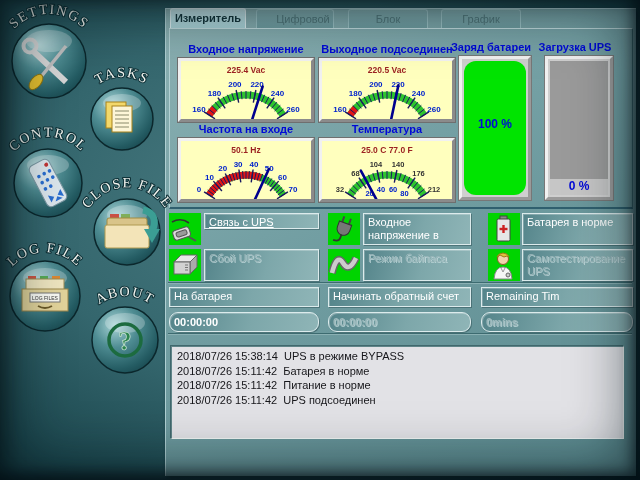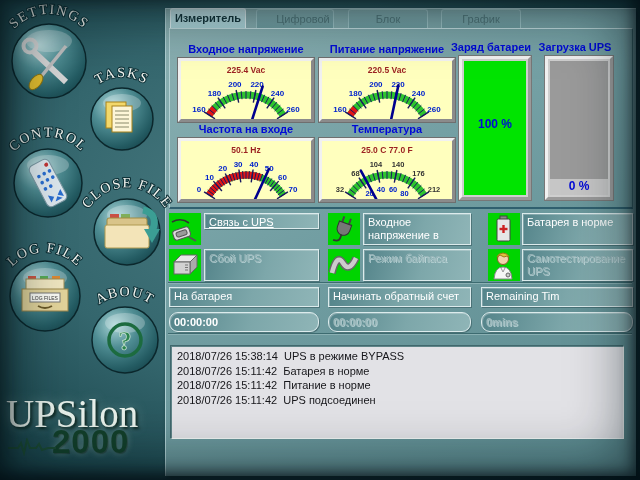--- a/index.html
+++ b/index.html
@@ -162,27 +162,20 @@
       <text class="curved-label"><textPath href="#arc5" startOffset="50%" text-anchor="middle">ABOUT</textPath></text>
       <circle cx="125" cy="340" r="33" fill="url(#sphG)" stroke="#0b272c" stroke-width="1.5"></circle>
       <ellipse cx="125" cy="323" rx="20" ry="10" fill="#ffffff" opacity="0.25"></ellipse>
       <g>
         <circle cx="125" cy="340" r="16" fill="none" stroke="#1c6b3f" stroke-width="3.5"></circle>
         <text x="125" y="350" text-anchor="middle" font-family="Liberation Serif,serif" font-size="27" font-weight="bold" fill="#2c854e" stroke="#cfe8d8" stroke-width="0.7">?</text>
       </g>
     </g>
   </svg>
 
-  <div id="logo">
-    <div class="logo-top">UPSilon</div>
-    <svg class="ecg" width="50" height="18">
-      <polyline points="0,10 10,10 13,5 16,15 19,2 22,10 28,10 31,6 34,12 40,10 48,10" fill="none" stroke="#1b4a33" stroke-width="2"></polyline>
-    </svg>
-    <div class="logo-bottom">2000</div>
-  </div>
 
   <div id="panel">
     <div id="tab-bar">
         <div class="tab active" style="left: 4px; width: 76px;">Измеритель</div>
         <div class="tab" style="left: 90px; width: 78px; padding-left: 16px;">Цифровой</div>
         <div class="tab" style="left: 182px; width: 80px;">Блок</div>
         <div class="tab" style="left: 275px; width: 80px;">График</div>
       </div>
     <div id="tab-page"></div>
     <div id="meters">
@@ -220,21 +213,21 @@
             <line x1="96.0" y1="57.8" x2="106.9" y2="50.8" stroke="#1a1a60" stroke-width="1.4"></line>
             <text x="18.0" y="50.5" text-anchor="middle" font-size="8" font-weight="bold" fill="#0022cc">160</text>
             <text x="33.5" y="34.7" text-anchor="middle" font-size="8" font-weight="bold" fill="#0022cc">180</text>
             <text x="53.9" y="26.1" text-anchor="middle" font-size="8" font-weight="bold" fill="#0022cc">200</text>
             <text x="76.1" y="26.1" text-anchor="middle" font-size="8" font-weight="bold" fill="#0022cc">220</text>
             <text x="96.5" y="34.7" text-anchor="middle" font-size="8" font-weight="bold" fill="#0022cc">240</text>
             <text x="112.0" y="50.5" text-anchor="middle" font-size="8" font-weight="bold" fill="#0022cc">260</text>
             <line x1="65" y1="78" x2="81.6" y2="25.6" stroke="#00008e" stroke-width="2.6" stroke-linecap="round"></line>
             <text x="65" y="12" text-anchor="middle" font-size="8.5" font-weight="bold" fill="#9c2222">225.4 Vac</text>
           </svg></div>
-        <div class="gauge-title" style="left: 153px; top: 34px; width: 136px;">Питание напряжение</div>
+        <div class="gauge-title" style="left: 153px; top: 34px; width: 136px;">Выходное подсоединен</div>
         <div class="gauge" style="left: 153px; top: 49px;"><svg width="130" height="58" viewBox="0 0 130 58">
             <rect width="130" height="58" fill="#ffffbe"></rect>
             <path d="M28.1,54.0 A44 44 0 0 1 101.9,54.0" stroke="#2ec32e" stroke-width="7" fill="none"></path>
             <path d="M28.1,54.0 A44 44 0 0 1 33.6,47.2" stroke="#e01616" stroke-width="7" fill="none"></path>
             <line x1="31.5" y1="56.2" x2="24.7" y2="51.9" stroke="#1a1a60" stroke-width="1"></line>
             <line x1="33.8" y1="53.0" x2="27.5" y2="48.0" stroke="#1a1a60" stroke-width="1"></line>
             <line x1="36.4" y1="50.0" x2="30.7" y2="44.4" stroke="#1a1a60" stroke-width="1"></line>
             <line x1="39.3" y1="47.3" x2="34.2" y2="41.2" stroke="#1a1a60" stroke-width="1"></line>
             <line x1="42.5" y1="44.9" x2="38.0" y2="38.3" stroke="#1a1a60" stroke-width="1"></line>
             <line x1="45.9" y1="42.8" x2="42.1" y2="35.8" stroke="#1a1a60" stroke-width="1"></line>
@@ -362,21 +355,21 @@
             <text x="33.5" y="34.7" text-anchor="middle" font-size="7.5" font-weight="bold" fill="#333333">68</text>
             <text x="53.9" y="26.1" text-anchor="middle" font-size="7.5" font-weight="bold" fill="#333333">104</text>
             <text x="76.1" y="26.1" text-anchor="middle" font-size="7.5" font-weight="bold" fill="#333333">140</text>
             <text x="96.5" y="34.7" text-anchor="middle" font-size="7.5" font-weight="bold" fill="#333333">176</text>
             <text x="112.0" y="50.5" text-anchor="middle" font-size="7.5" font-weight="bold" fill="#333333">212</text>
             <line x1="65" y1="78" x2="38.8" y2="29.7" stroke="#00008e" stroke-width="2.6" stroke-linecap="round"></line>
             <text x="65" y="12" text-anchor="middle" font-size="8.5" font-weight="bold" fill="#9c2222">25.0 C  77.0 F</text>
           </svg></div>
         <div class="bar-title" style="left: 281px; top: 32px; width: 88px;">Заряд батареи</div>
         <div class="bar" style="left: 293px; top: 47px; width: 62px; height: 134px;">
-          <div class="bar-inner" style="background: rgb(198, 198, 198);">
+          <div class="bar-inner" style="background: rgb(198, 198, 198); border-radius: 12px;">
             <div class="bar-fill" style="height: 100%; background: rgb(0, 228, 0);"></div>
             <div class="bar-text" style="top: 42%;">100 %</div>
           </div>
         </div>
         <div class="bar-title" style="left: 367px; top: 32px; width: 84px;">Загрузка UPS</div>
         <div class="bar" style="left: 379px; top: 47px; width: 58px; height: 134px;">
           <div class="bar-inner" style="background: rgb(154, 154, 154);">
             <div class="bar-fill" style="height: 0%; background: rgb(0, 228, 0);"></div>
             <div class="bar-text" style="bottom: 0px; height: 16px; background: rgb(198, 198, 198); line-height: 15px;">0 %</div>
           </div>

